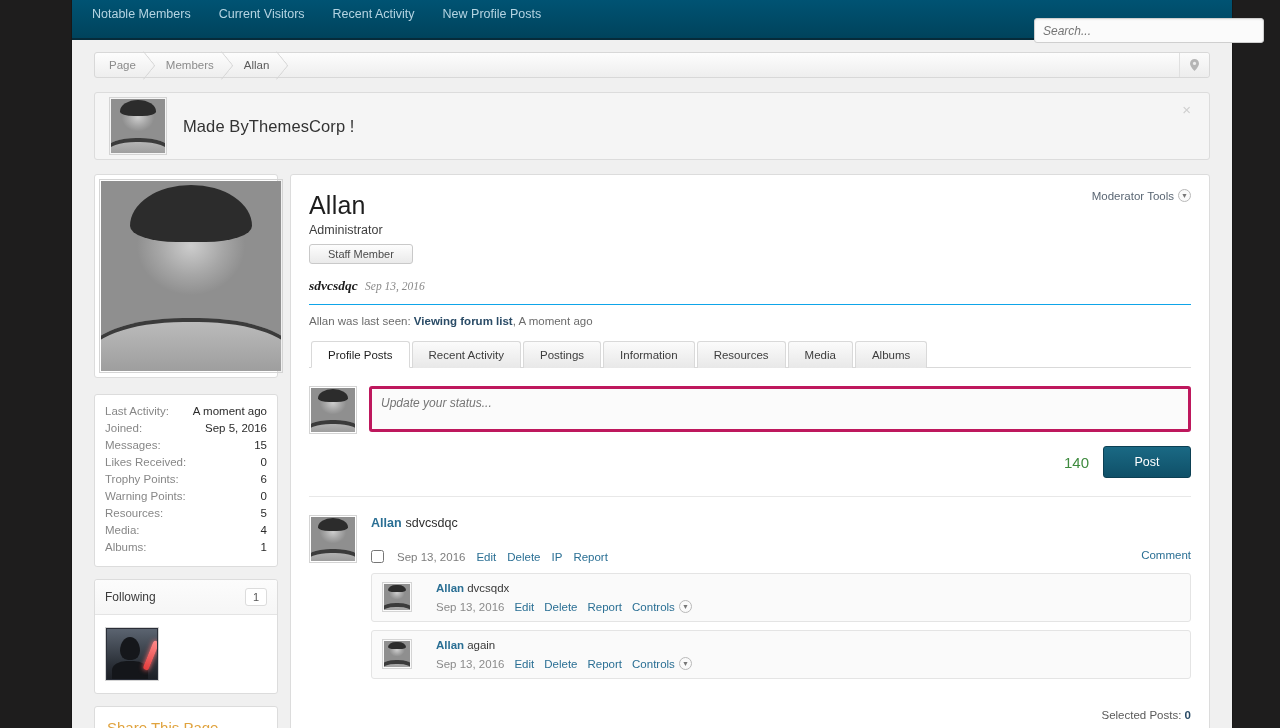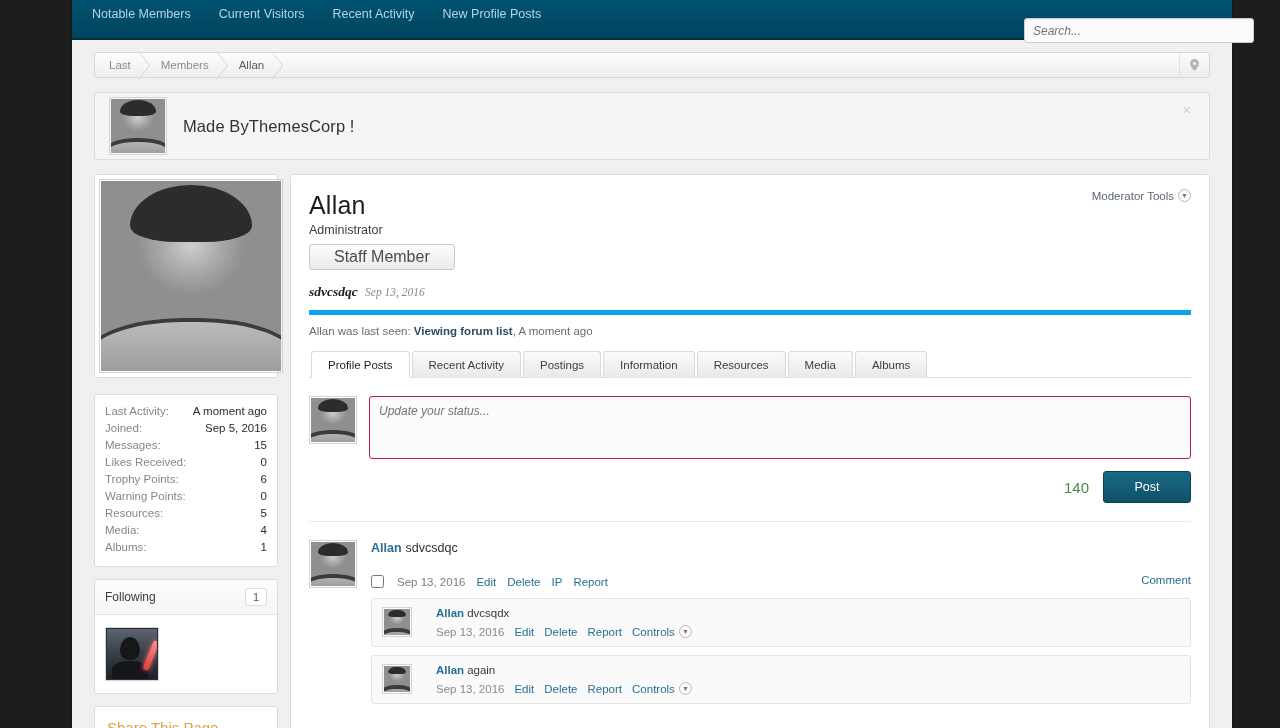--- a/index.html
+++ b/index.html
@@ -39,21 +39,21 @@
     color: #b4d4e2;
     text-decoration: none;
     font-size: 12.5px;
     padding: 0 14px;
     line-height: 40px;
     white-space: nowrap;
   }
   .topnav a:first-child { padding-left: 0; }
   .search-wrap {
     position: absolute;
-    right: 14px; top: 18px;
+    right: 4px; top: 18px;
     width: 194px;
   }
   .search-input {
     width: 230px;
     height: 25px;
     border: 1px solid #cfcfcf;
     border-radius: 3px;
     background: #fbfbfb;
     padding: 0 8px;
     font-size: 12px;
@@ -304,31 +304,31 @@
     margin: 0;
     font-size: 25px;
     font-weight: normal;
     color: #1d1d1d;
     letter-spacing: .2px;
   }
   .usertitle { font-size: 12.5px; color: #3d3d3d; margin-top: 3px; }
   .staff-badge {
     display: inline-block;
     margin-top: 7px;
-    padding: 3px 24px;
-    font-size: 16px;
+    padding: 3px 18px;
+    font-size: 11px;
     color: #4b4b4b;
     background: linear-gradient(to bottom,#fdfdfd,#eaeaea);
     border: 1px solid #c9c9c9;
     border-radius: 3px;
   }
   .status-line {
     margin-top: 14px;
     padding-bottom: 10px;
-    border-bottom: 5px solid #0ea5e9;
+    border-bottom: 1px solid #0ea5e9;
   }
   .status-text {
     font-family: "Liberation Serif", serif;
     font-style: italic;
     font-weight: bold;
     font-size: 13.5px;
     color: #1e1e1e;
   }
   .status-date {
     font-family: "Liberation Serif", serif;
@@ -366,22 +366,22 @@
   .tab.active {
     background: #fff;
     border-bottom: 1px solid #fff;
     color: #1d1d1d;
   }
 
   
   .update-row { display: flex; gap: 12px; margin-top: 18px; }
   .update-ta {
     flex: 1;
-    height: 63px;
-    border: 1px solid #be185d;
+    height: 46px;
+    border: 3px solid #be185d;
     border-radius: 3px;
     background: #fbfbfb;
     padding: 7px 9px;
     font-size: 12px;
     font-style: italic;
     color: #a5a5a5;
     resize: none;
     font-family: "Liberation Sans", sans-serif;
     outline: none;
   }
@@ -477,21 +477,21 @@
       <a href="#">Current Visitors</a>
       <a href="#">Recent Activity</a>
       <a href="#">New Profile Posts</a>
     </div>
     <div class="search-wrap">
       <input class="search-input" type="text" placeholder="Search..." style="">
     </div>
   </div>
 
   <div class="crumb-bar">
-    <a class="crumb" href="#">Last</a>
+    <a class="crumb" href="#">Page</a>
     <a class="crumb" href="#">Members</a>
     <a class="crumb last" href="#">Allan</a>
     <div class="crumb-pin">
       <svg width="9" height="12" viewBox="0 0 9 12" aria-hidden="true">
         <path d="M4.5 0C2 0 0 2 0 4.5C0 7.6 4.5 12 4.5 12S9 7.6 9 4.5C9 2 7 0 4.5 0z" fill="#b5b5b5"></path>
         <circle cx="4.5" cy="4.4" r="1.6" fill="#ededed"></circle>
       </svg>
     </div>
   </div>
 

